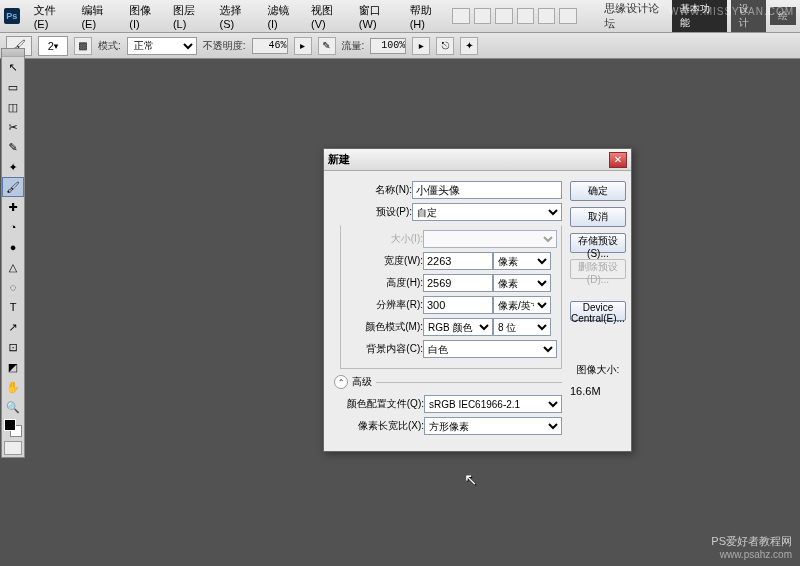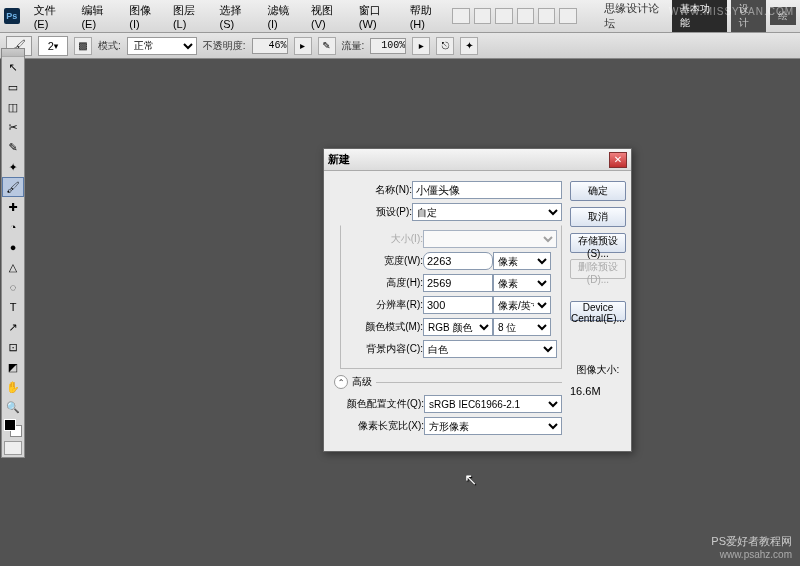--- a/index.html
+++ b/index.html
@@ -147,21 +147,21 @@
         <span class="row-label">预设(P):</span>
         <select class="sel" style="flex:1"><option>自定</option></select>
       </div>
       <div style="border:1px solid transparent;border-left:1px solid #bbb;border-right:1px solid #bbb;border-bottom:1px solid #bbb;padding:4px 4px 6px 4px;margin-left:6px">
         <div class="row">
           <span class="row-label" style="color:#aaa">大小(I):</span>
           <select class="sel" style="flex:1" disabled=""><option></option></select>
         </div>
         <div class="row">
           <span class="row-label">宽度(W):</span>
-          <input class="txt-input" style="width: 70px; border-radius: 7px;" value="2263">
+          <input class="txt-input" style="width: 70px;" value="2263">
           <select class="sel" style="width:58px"><option>像素</option></select>
         </div>
         <div class="row">
           <span class="row-label">高度(H):</span>
           <input class="txt-input" style="width: 70px;" value="2569">
           <select class="sel" style="width:58px"><option>像素</option></select>
         </div>
         <div class="row">
           <span class="row-label">分辨率(R):</span>
           <input class="txt-input" style="width: 70px;" value="300">

